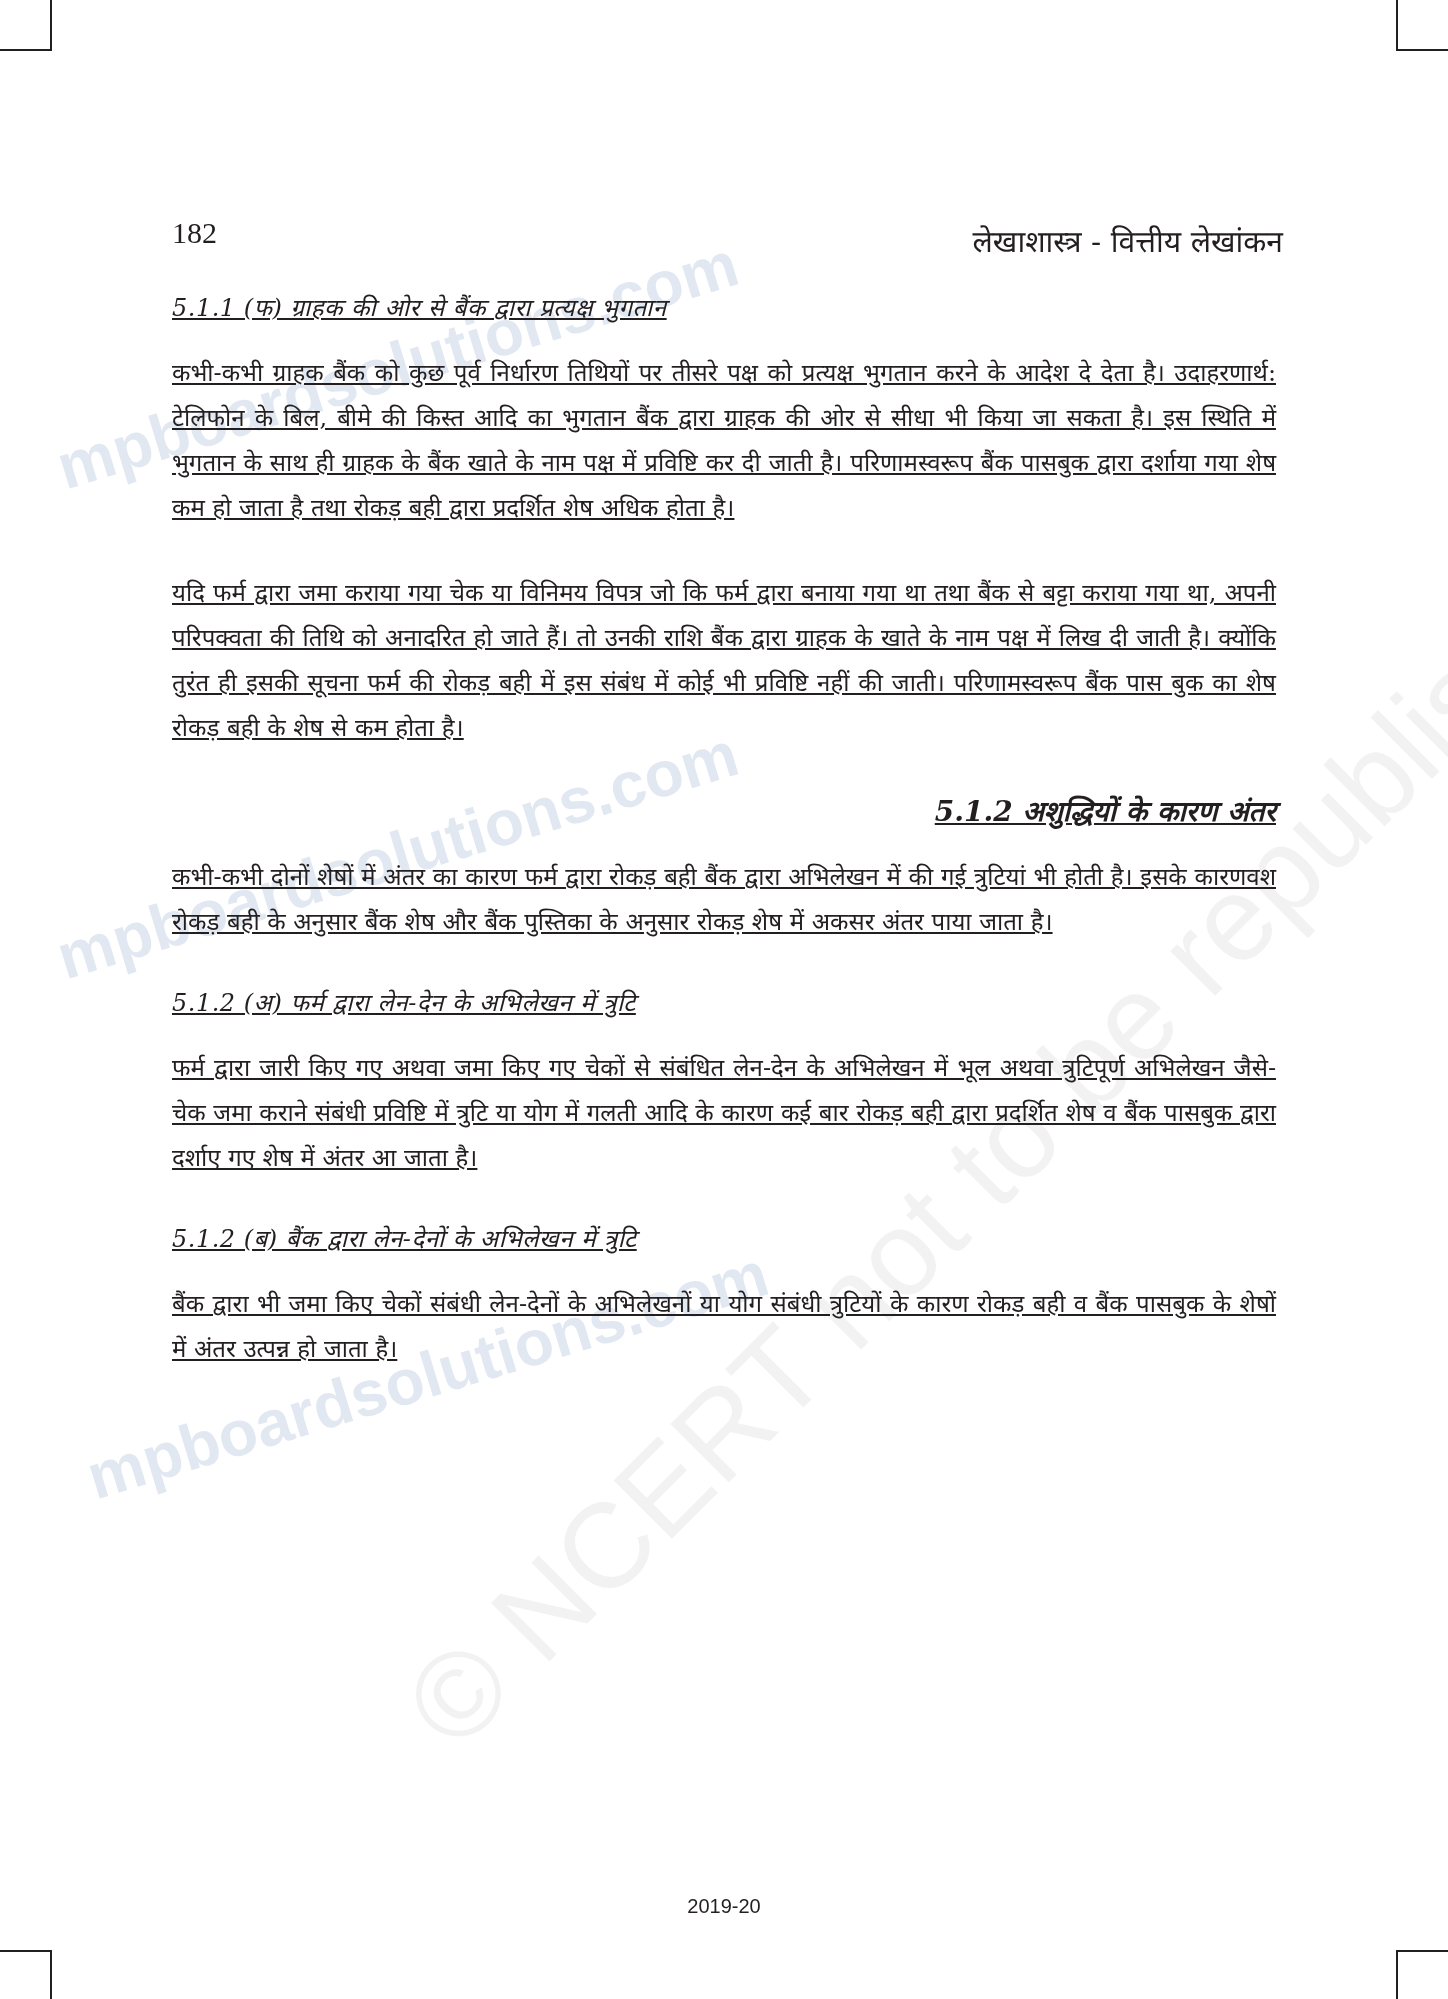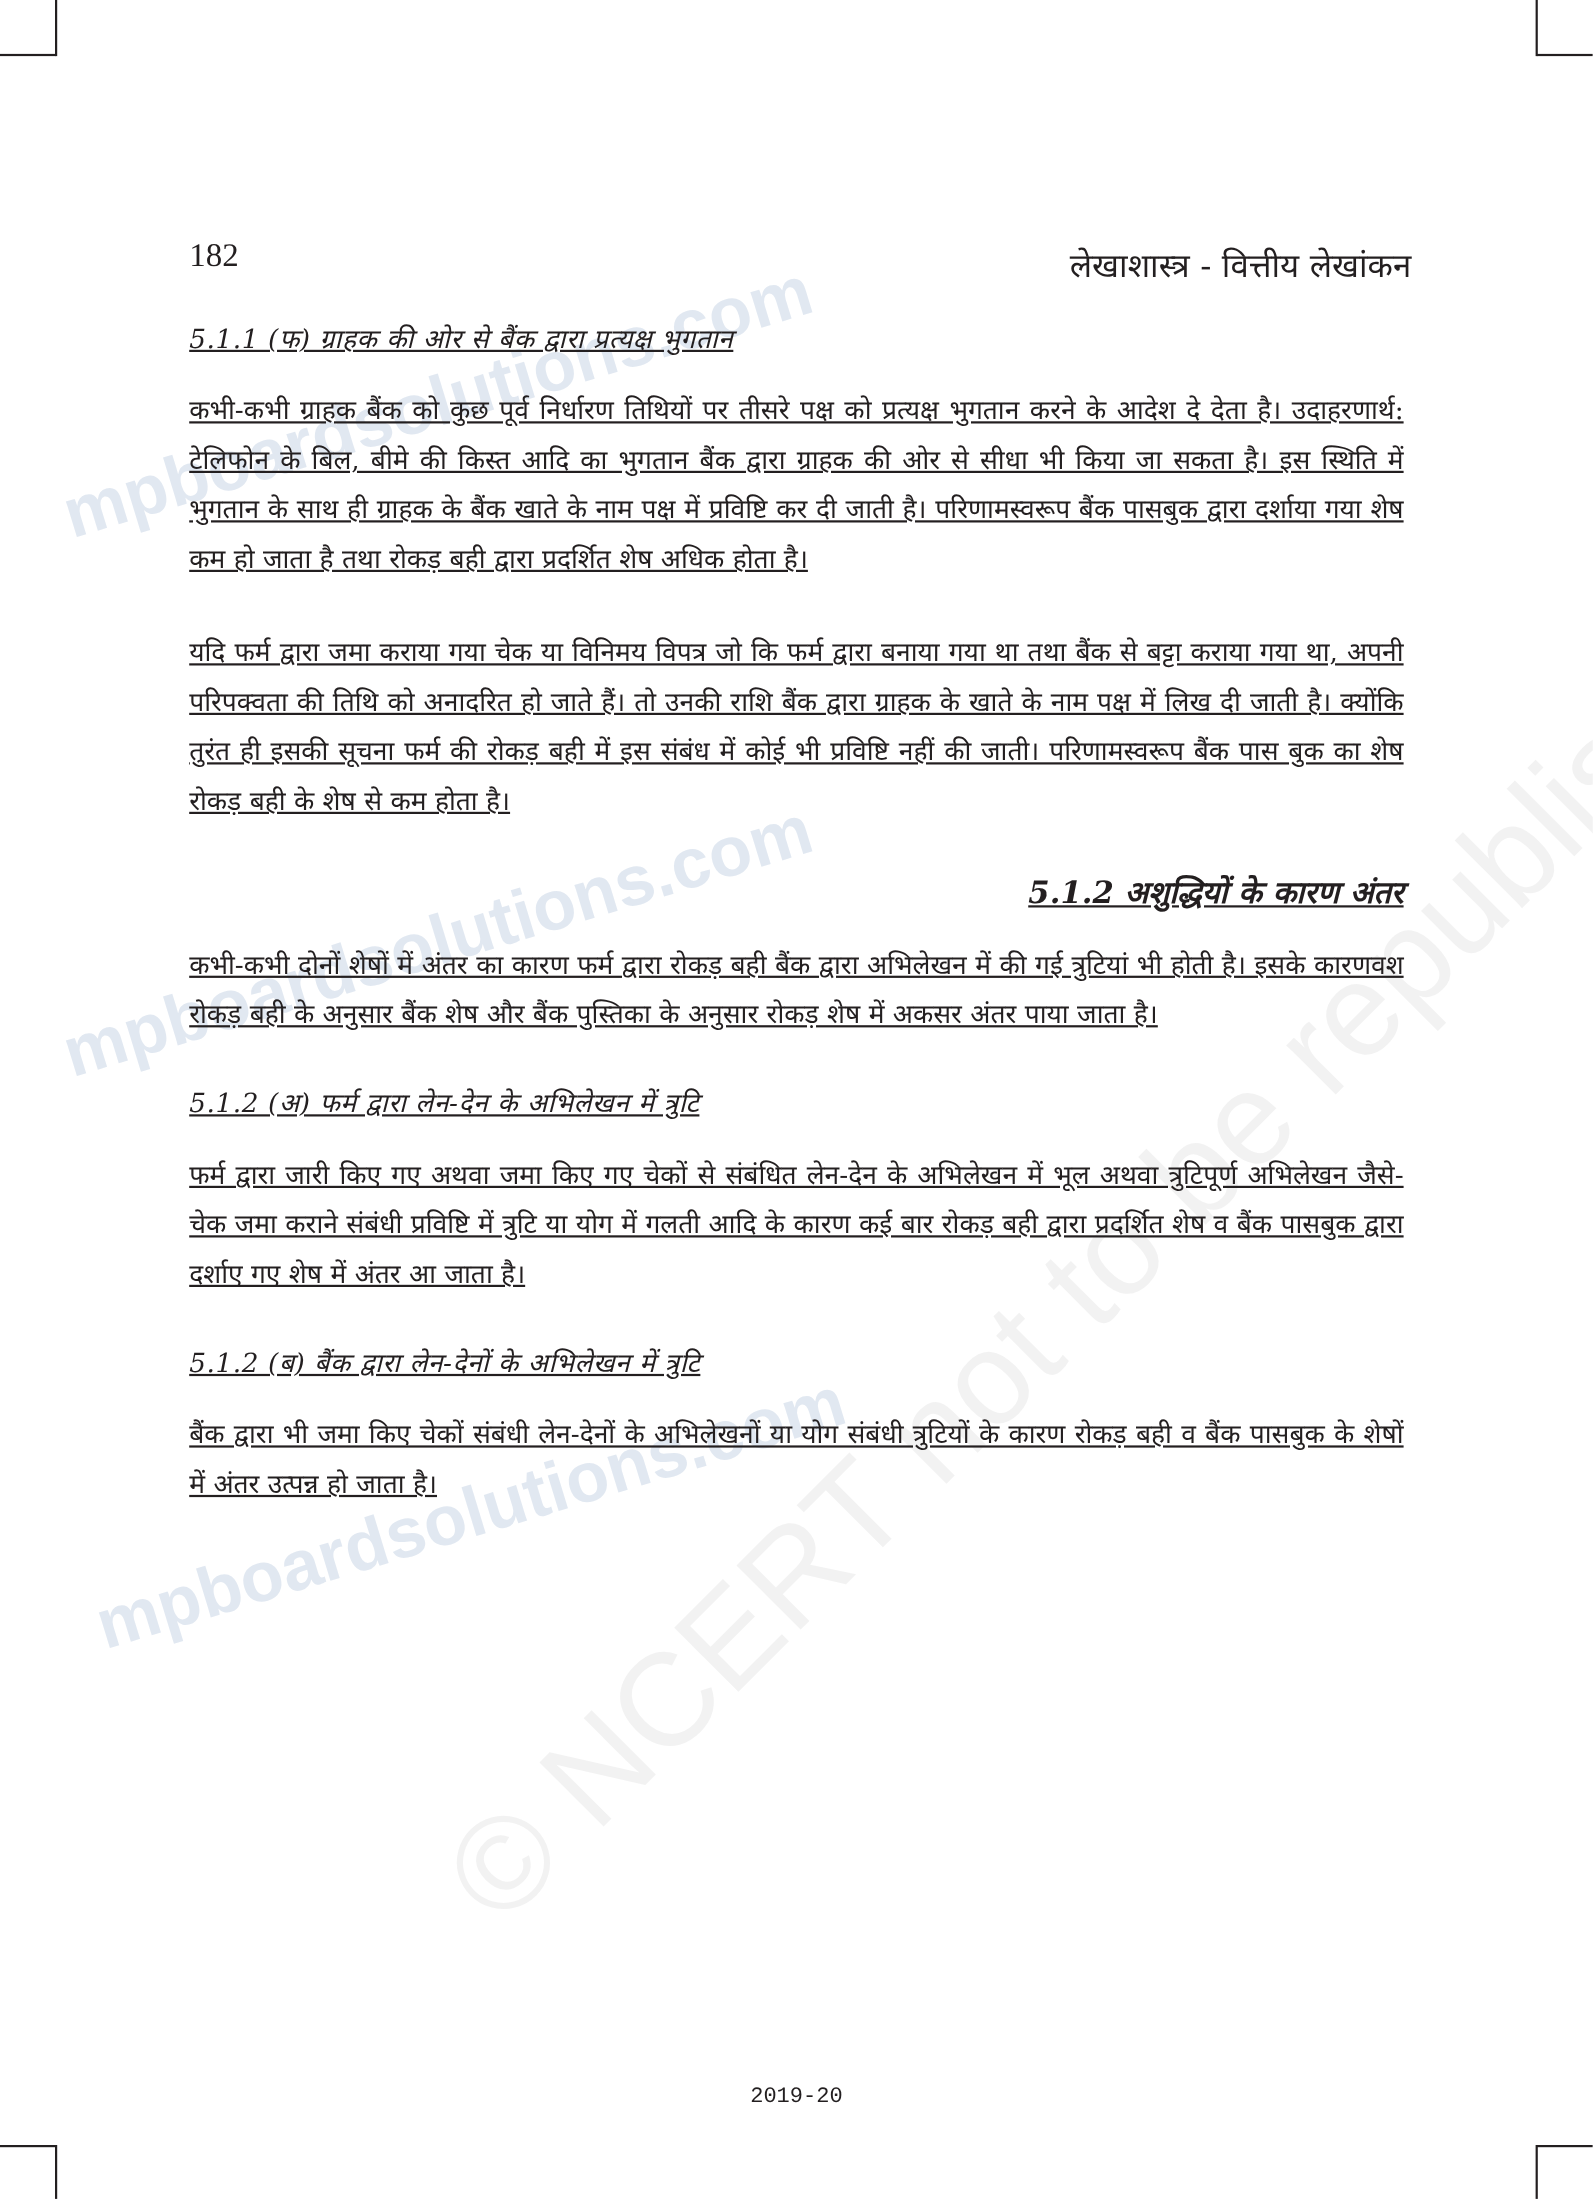--- a/index.html
+++ b/index.html
@@ -4,21 +4,21 @@
 <style>
   html, body { margin: 0; padding: 0; }
   body { width: 1448px; height: 1999px; background: #ffffff; position: relative; overflow: hidden; font-family: "DejaVu Serif", serif; color: #231f20; }
   .crop { position: absolute; background: #231f20; }
   .page-number { position: absolute; left: 172px; top: 216px; font-size: 30px; font-family: "Liberation Serif", serif; }
   .running-header { position: absolute; right: 165px; top: 220px; font-size: 30px; }
   .content { position: absolute; left: 172px; top: 290px; width: 1104px; text-decoration: underline; }
   h3 { font-weight: normal; font-style: italic; font-size: 24px; margin: 0 0 28px 0; letter-spacing: 0.5px; }
   h2 { font-weight: bold; font-style: italic; font-size: 28px; margin: 0 0 26px 0; text-align: right; }
   p { margin: 0 0 40px 0; font-size: 24px; line-height: 45px; text-align: justify; }
-  .footer { position: absolute; left: 0; width: 1448px; top: 1895px; text-align: center; font-family: Liberation Mono, monospace; font-size: 20px; }
+  .footer { position: absolute; left: 0; width: 1448px; top: 1895px; text-align: center; font-family: Liberation Sans, sans-serif; font-size: 20px; }
   .watermark { position: absolute; font-family: "Liberation Sans", sans-serif; font-weight: bold; color: rgba(120,150,190,0.22); transform-origin: left bottom; white-space: nowrap; pointer-events: none; }
   .watermark2 { position: absolute; font-family: "Liberation Sans", sans-serif; color: rgba(150,150,150,0.12); transform-origin: center; white-space: nowrap; pointer-events: none; }
 </style>
 </head>
 <body>
 
 <div class="crop" style="left:0;top:49px;width:51px;height:2px;"></div>
 <div class="crop" style="left:50px;top:0;width:2px;height:51px;"></div>
 <div class="crop" style="right:0;top:49px;width:51px;height:2px;"></div>
 <div class="crop" style="right:50px;top:0;width:2px;height:51px;"></div>

